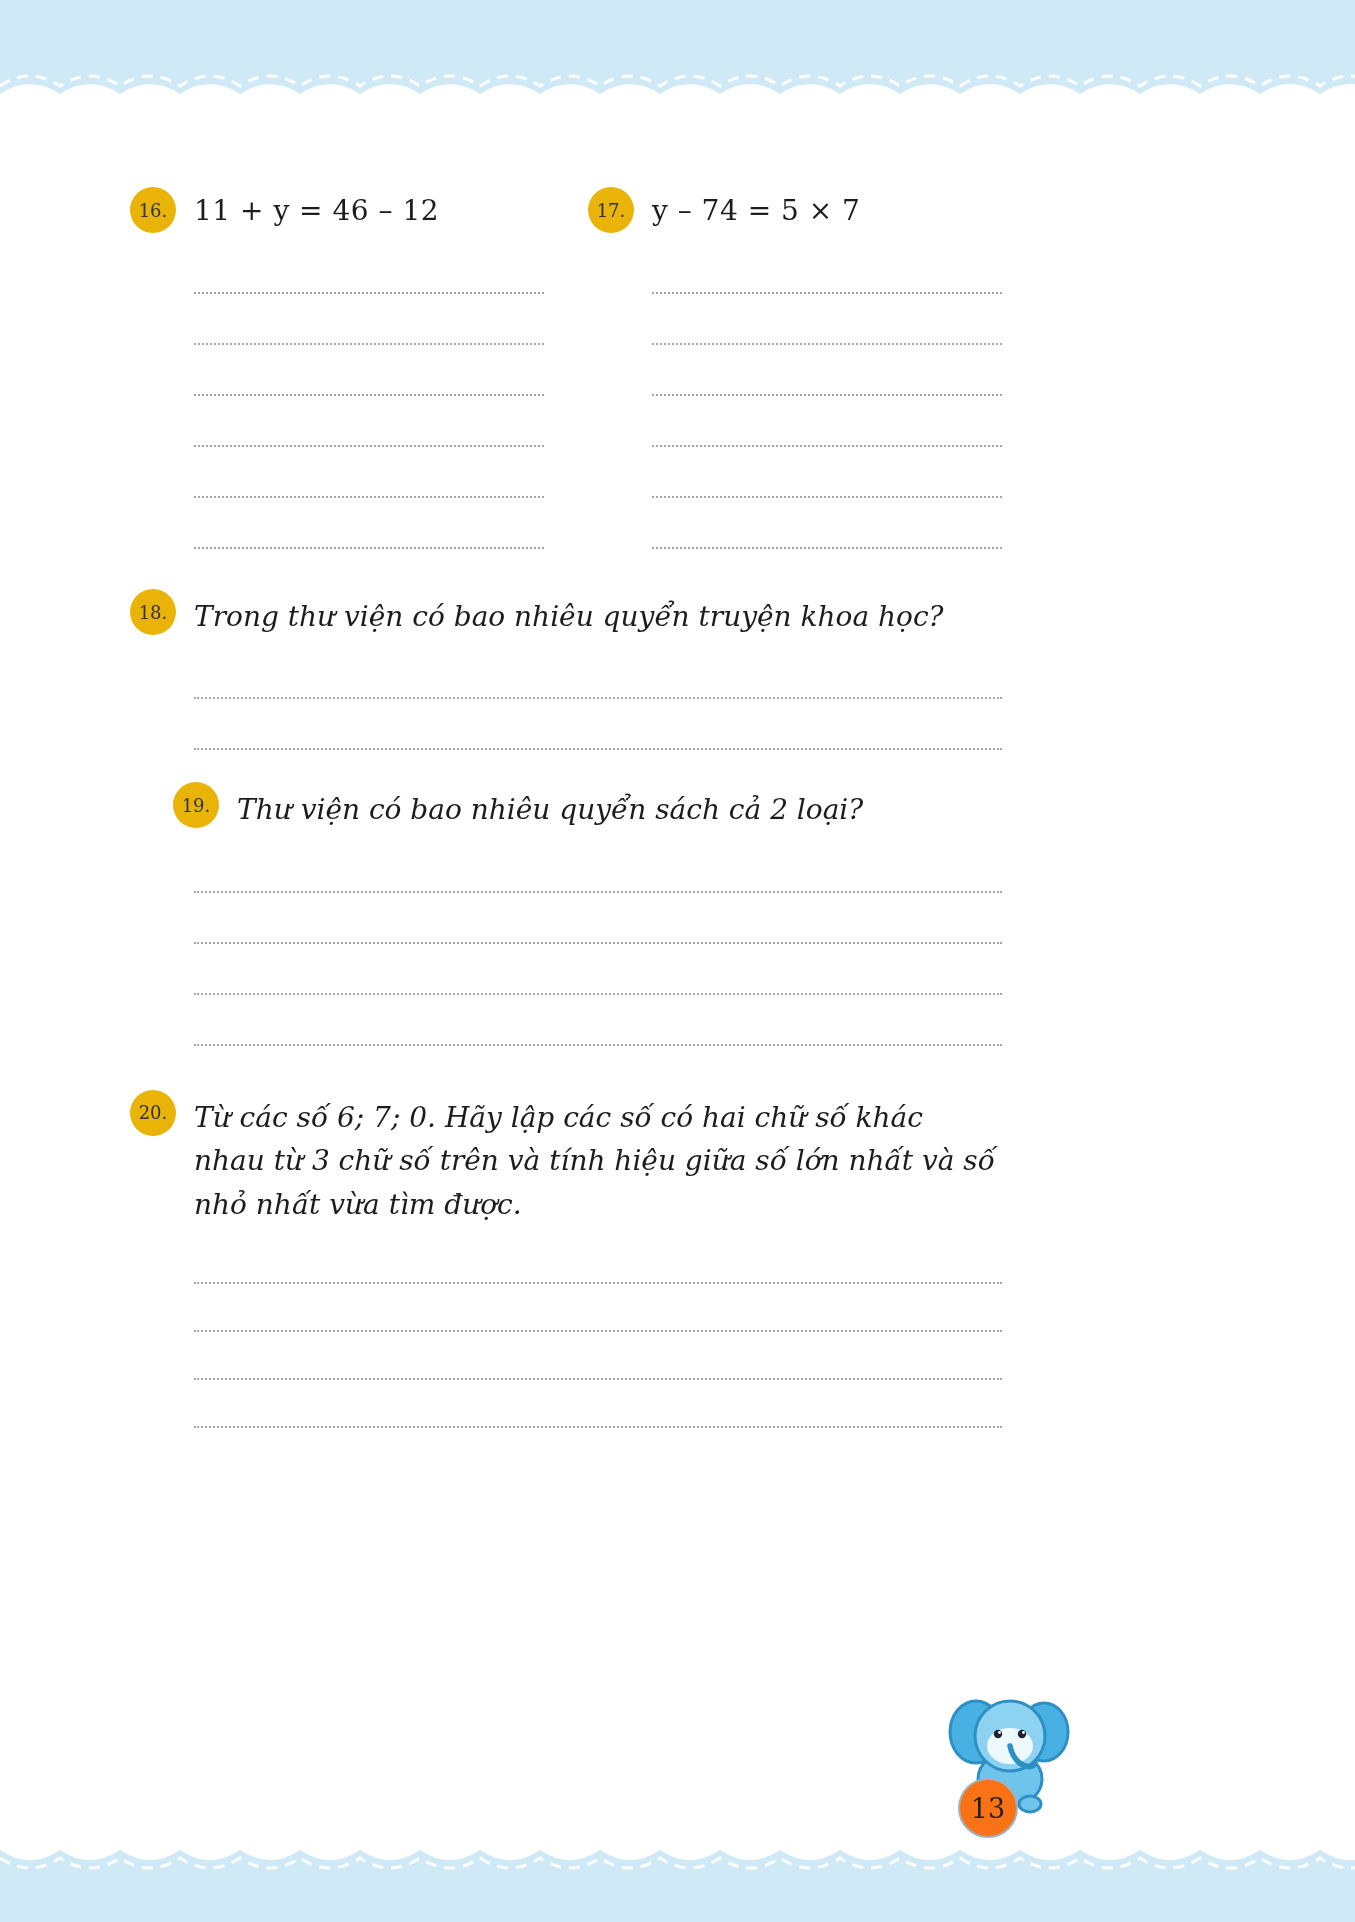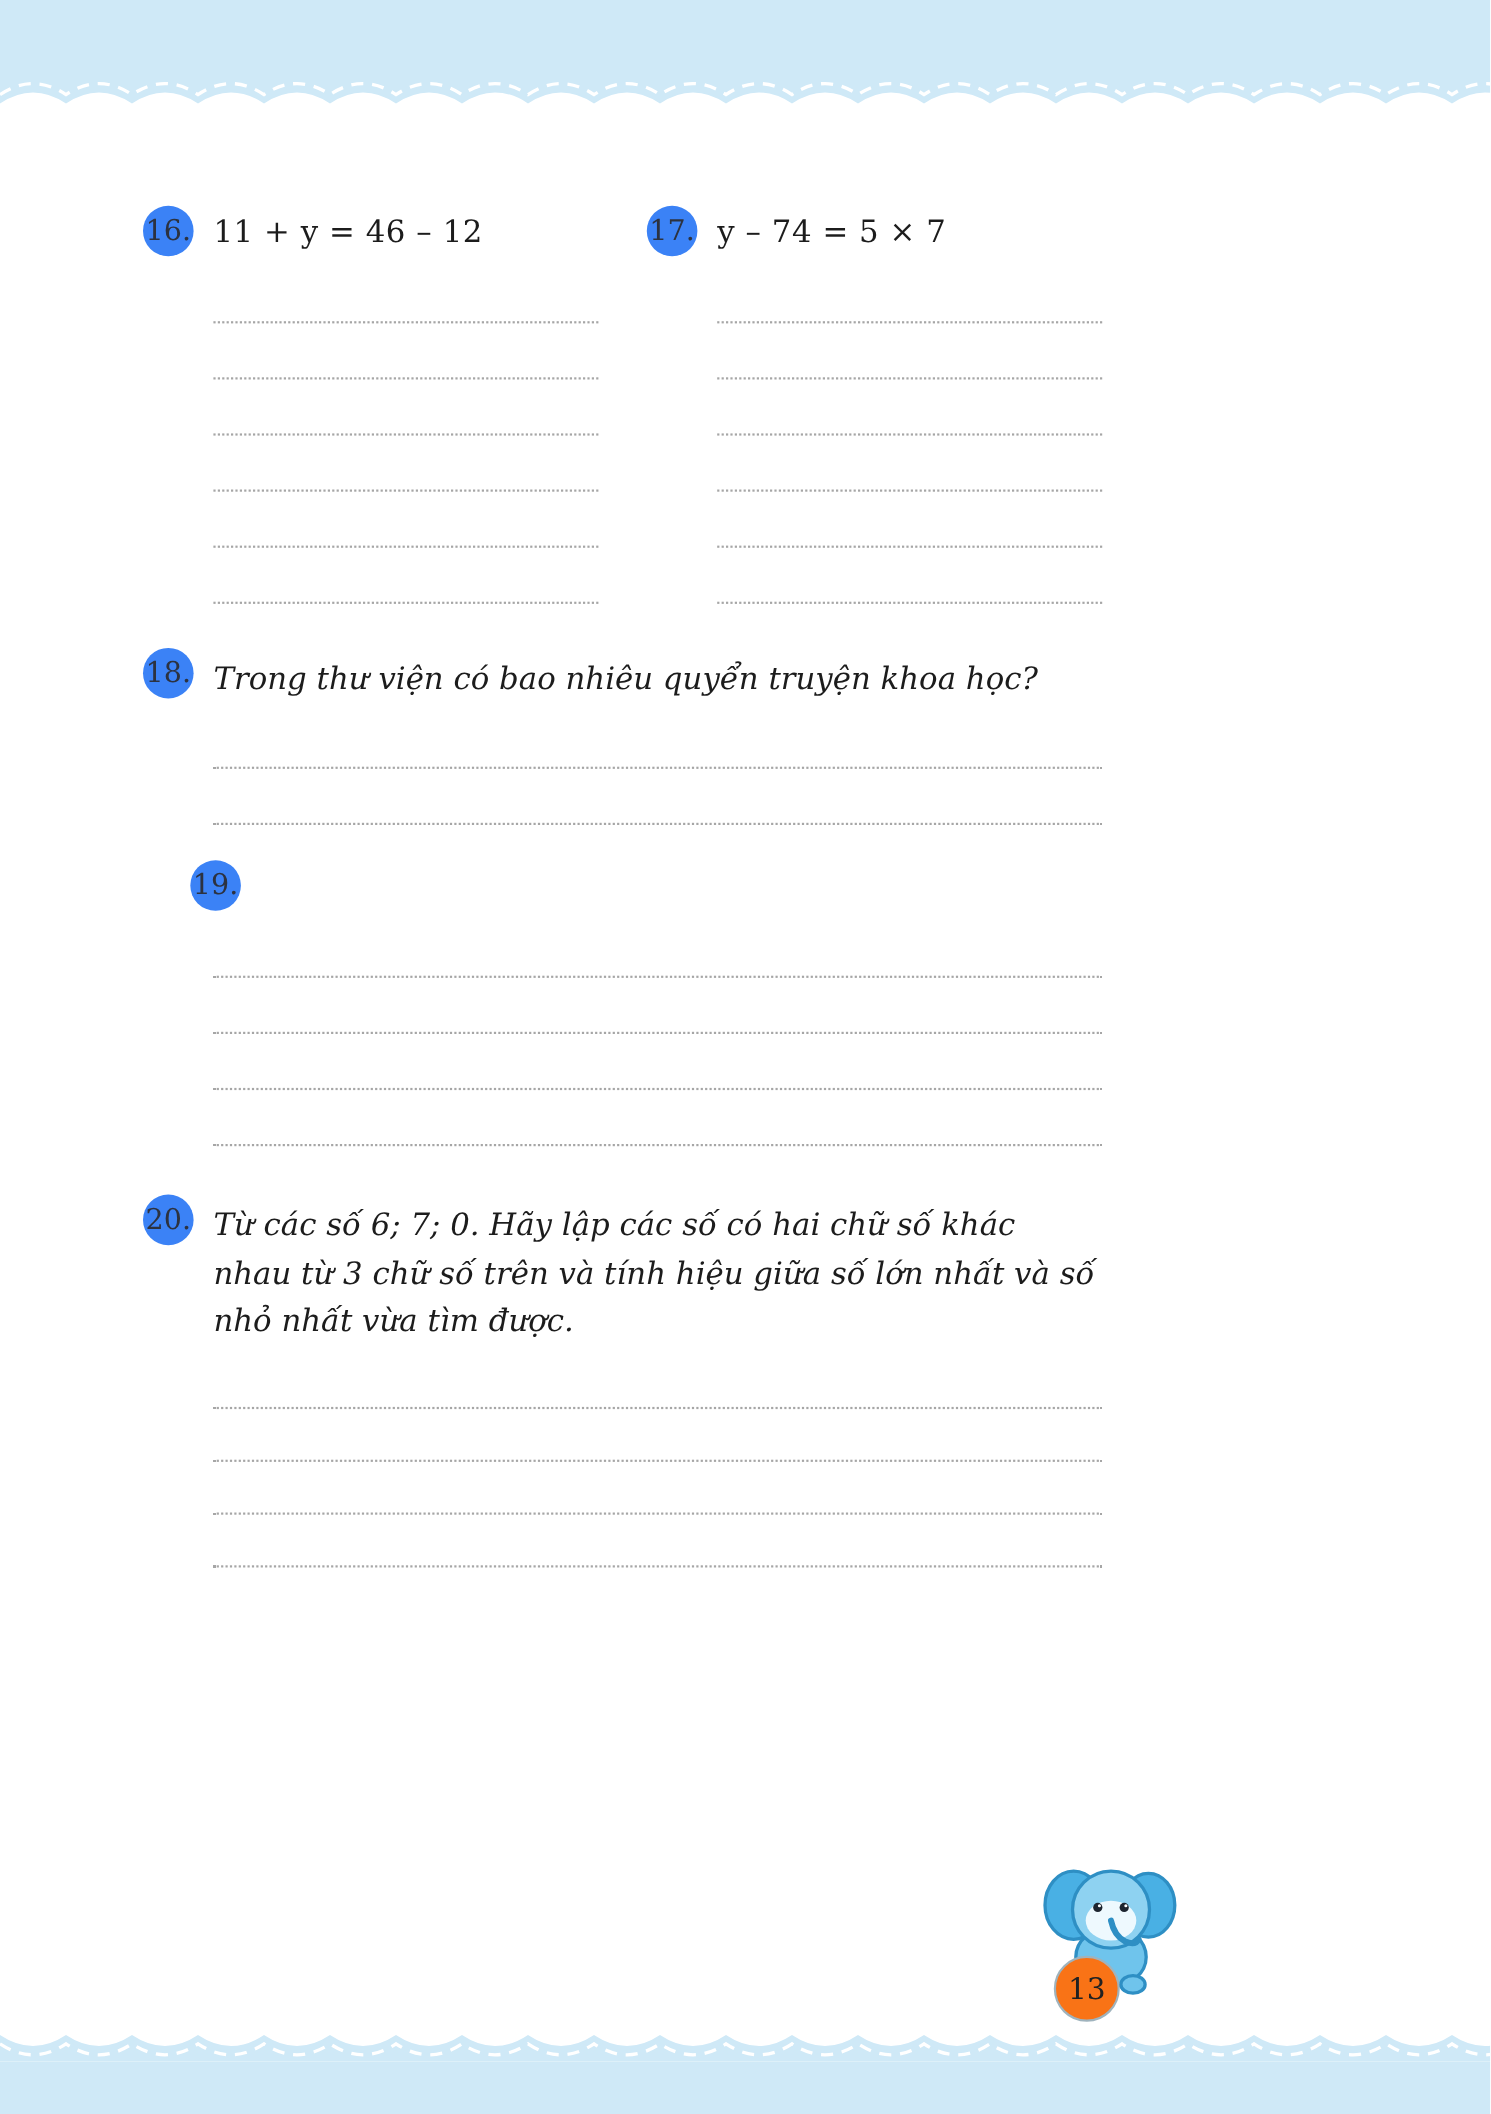--- a/index.html
+++ b/index.html
@@ -31,23 +31,23 @@
     font-style: italic;
     font-size: 30px;
     line-height: 1.5;
   }
 
   .prob { display: flex; align-items: flex-start; gap: 18px; }
   .badge {
     flex: 0 0 46px;
     width: 46px; height: 46px;
     border-radius: 50%;
-    background: #3b82f6;
+    background: #eab308;
     color: #2c3240;
-    font-size: 26px;
+    font-size: 18px;
     display: inline-flex; align-items: center; justify-content: center;
     margin-top: -2px;
   }
   .expr { font-size: 28px; color: #1c1c1c; padding-top: 5px; letter-spacing: 0.5px; text-align: right; }
   .qtext { font-size: 28px; font-style: italic; color: #1c1c1c; line-height: 1.55; padding-top: 4px; }
 
   .pair-row { display: flex; gap: 44px; margin-top: 32px; }
   .pair-col { flex: 1; min-width: 0; }
 
   .answers { margin: 10px 0 0 64px; }
@@ -118,20 +118,21 @@
       <span class="badge">18.</span>
       <span class="qtext">Trong thư viện có bao nhiêu quyển truyện khoa học?</span>
     </div>
     <div class="answers full">
       <div class="dots"></div>
       <div class="dots"></div>
     </div>
 
     <div class="prob q19">
       <span class="badge">19.</span>
+      <span class="qtext">Thư viện có bao nhiêu quyển sách cả 2 loại?</span>
     </div>
     <div class="answers full">
       <div class="dots"></div>
       <div class="dots"></div>
       <div class="dots"></div>
       <div class="dots"></div>
     </div>
 
     <div class="prob q20">
       <span class="badge">20.</span>

